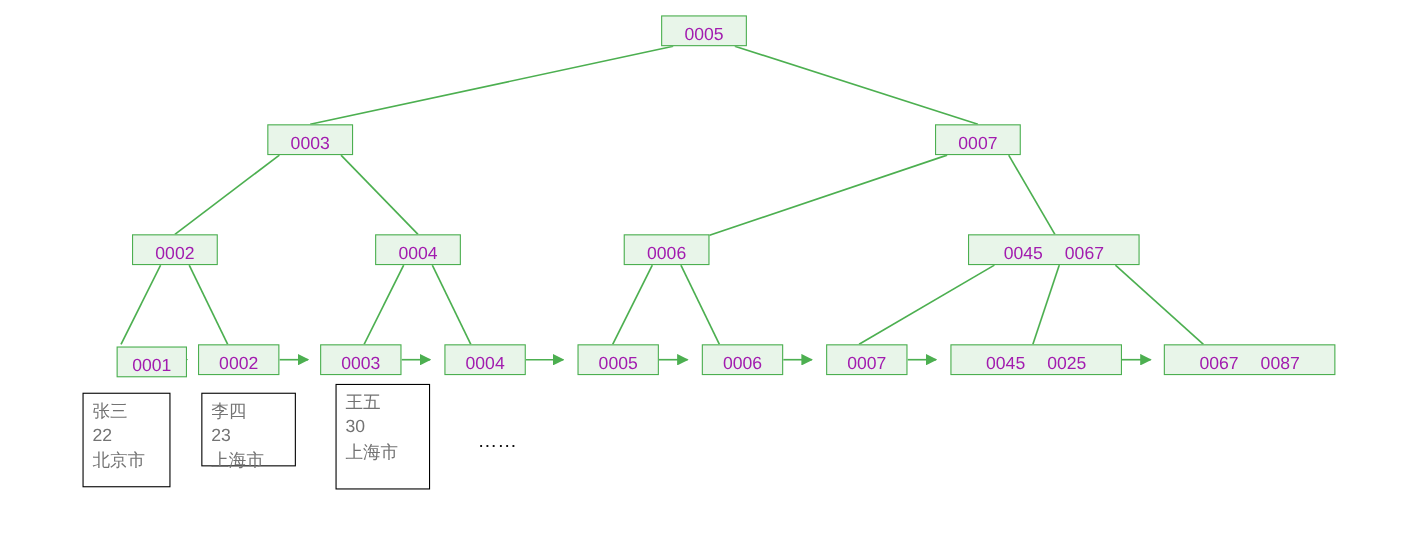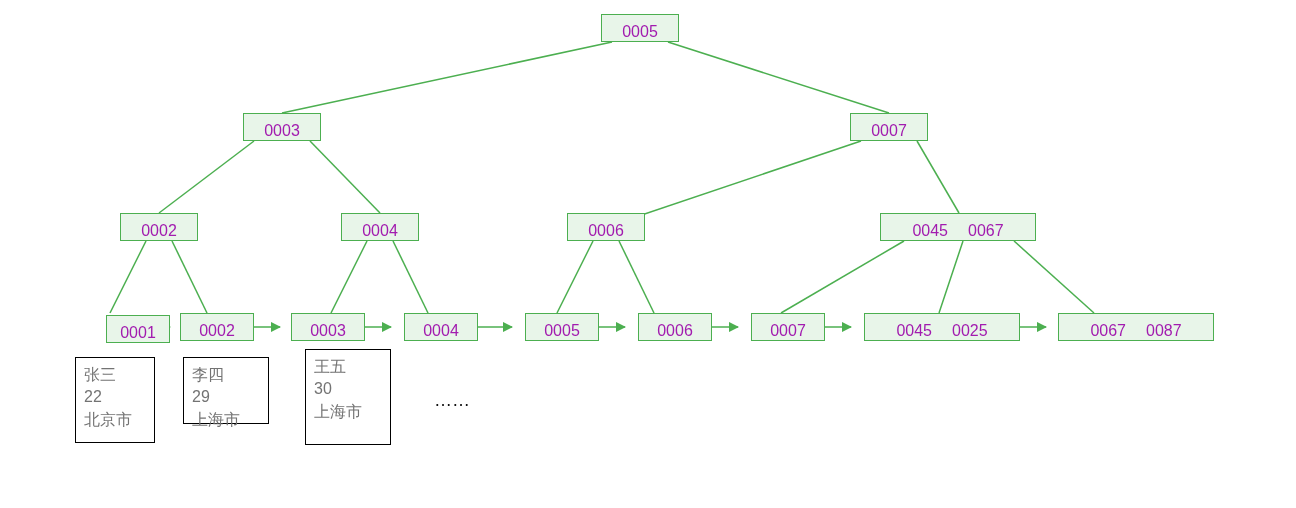--- a/index.html
+++ b/index.html
@@ -154,21 +154,21 @@
   <span>0087</span>
 </div>
 
 <div class="record" style="left:75px; top:357px; width:80px; height:86px;">
   <div>张三</div>
   <div>22</div>
   <div>北京市</div>
 </div>
 <div class="record" style="left:183px; top:357px; width:86px; height:67px;">
   <div>李四</div>
-  <div>29</div>
+  <div>23</div>
   <div>上海市</div>
 </div>
 <div class="record" style="left:305px; top:349px; width:86px; height:96px;">
   <div>王五</div>
   <div>30</div>
   <div>上海市</div>
 </div>
 
 <div class="ellipsis" style="left:434px; top:390px;">……</div>
 

